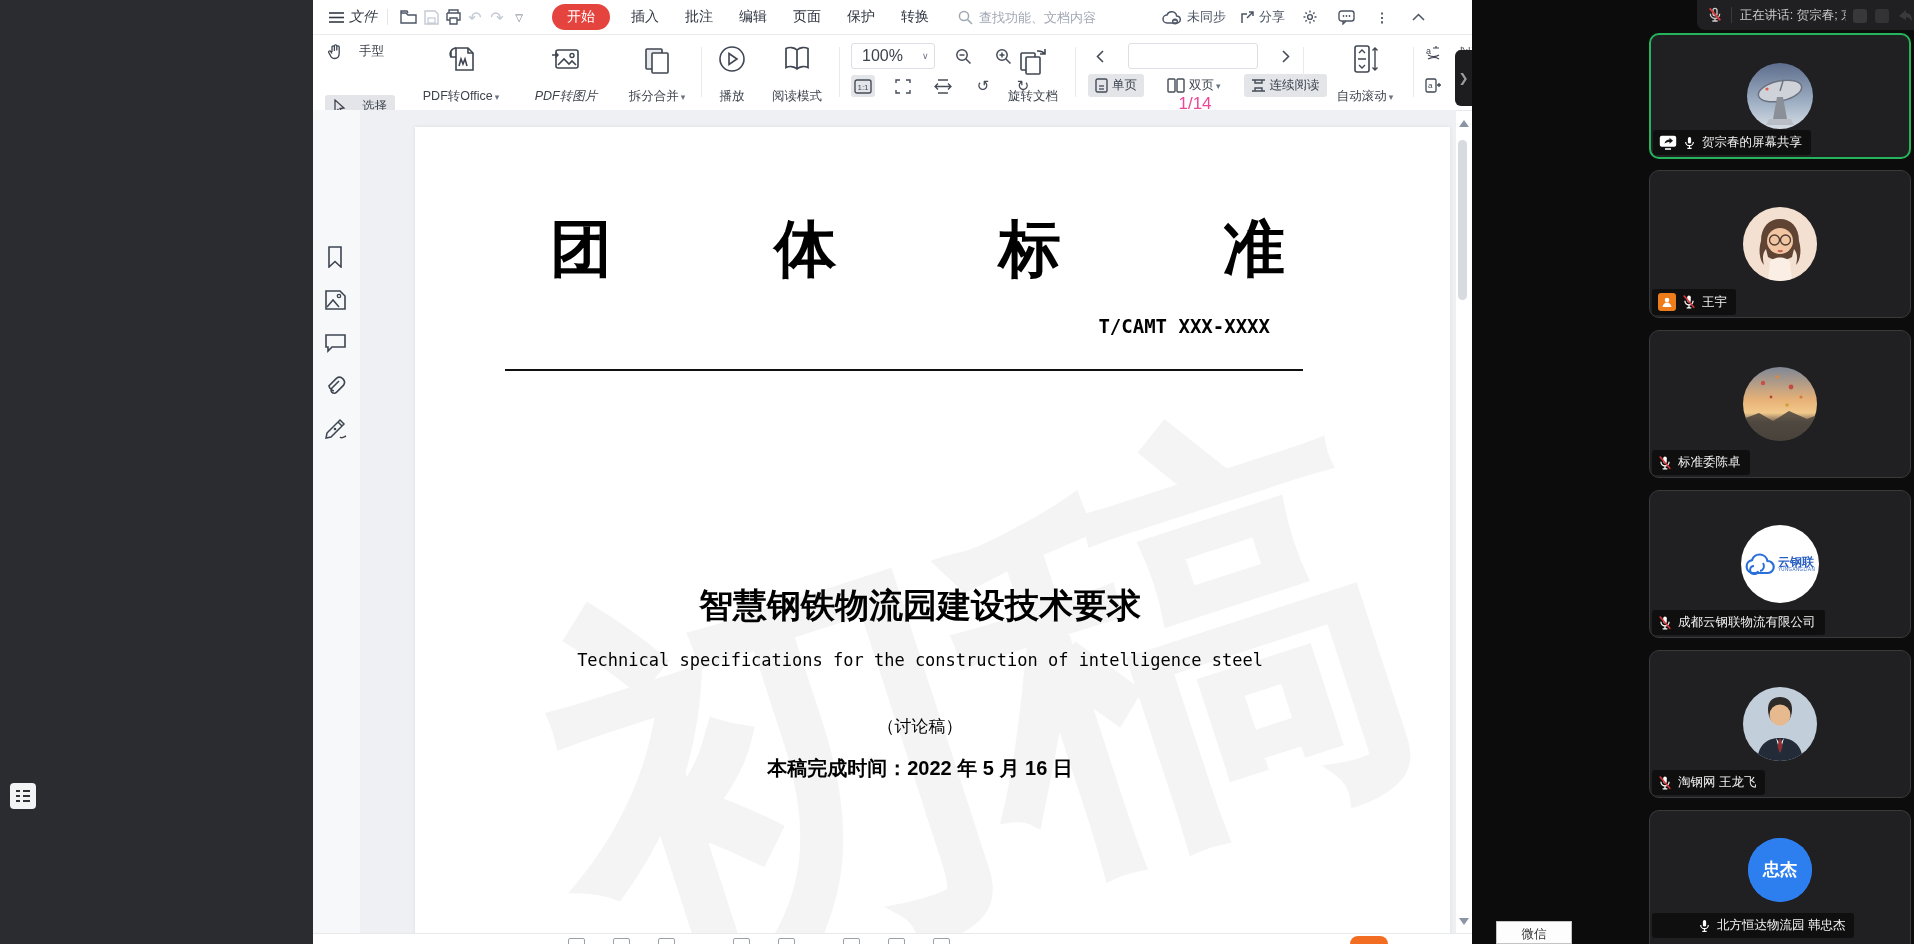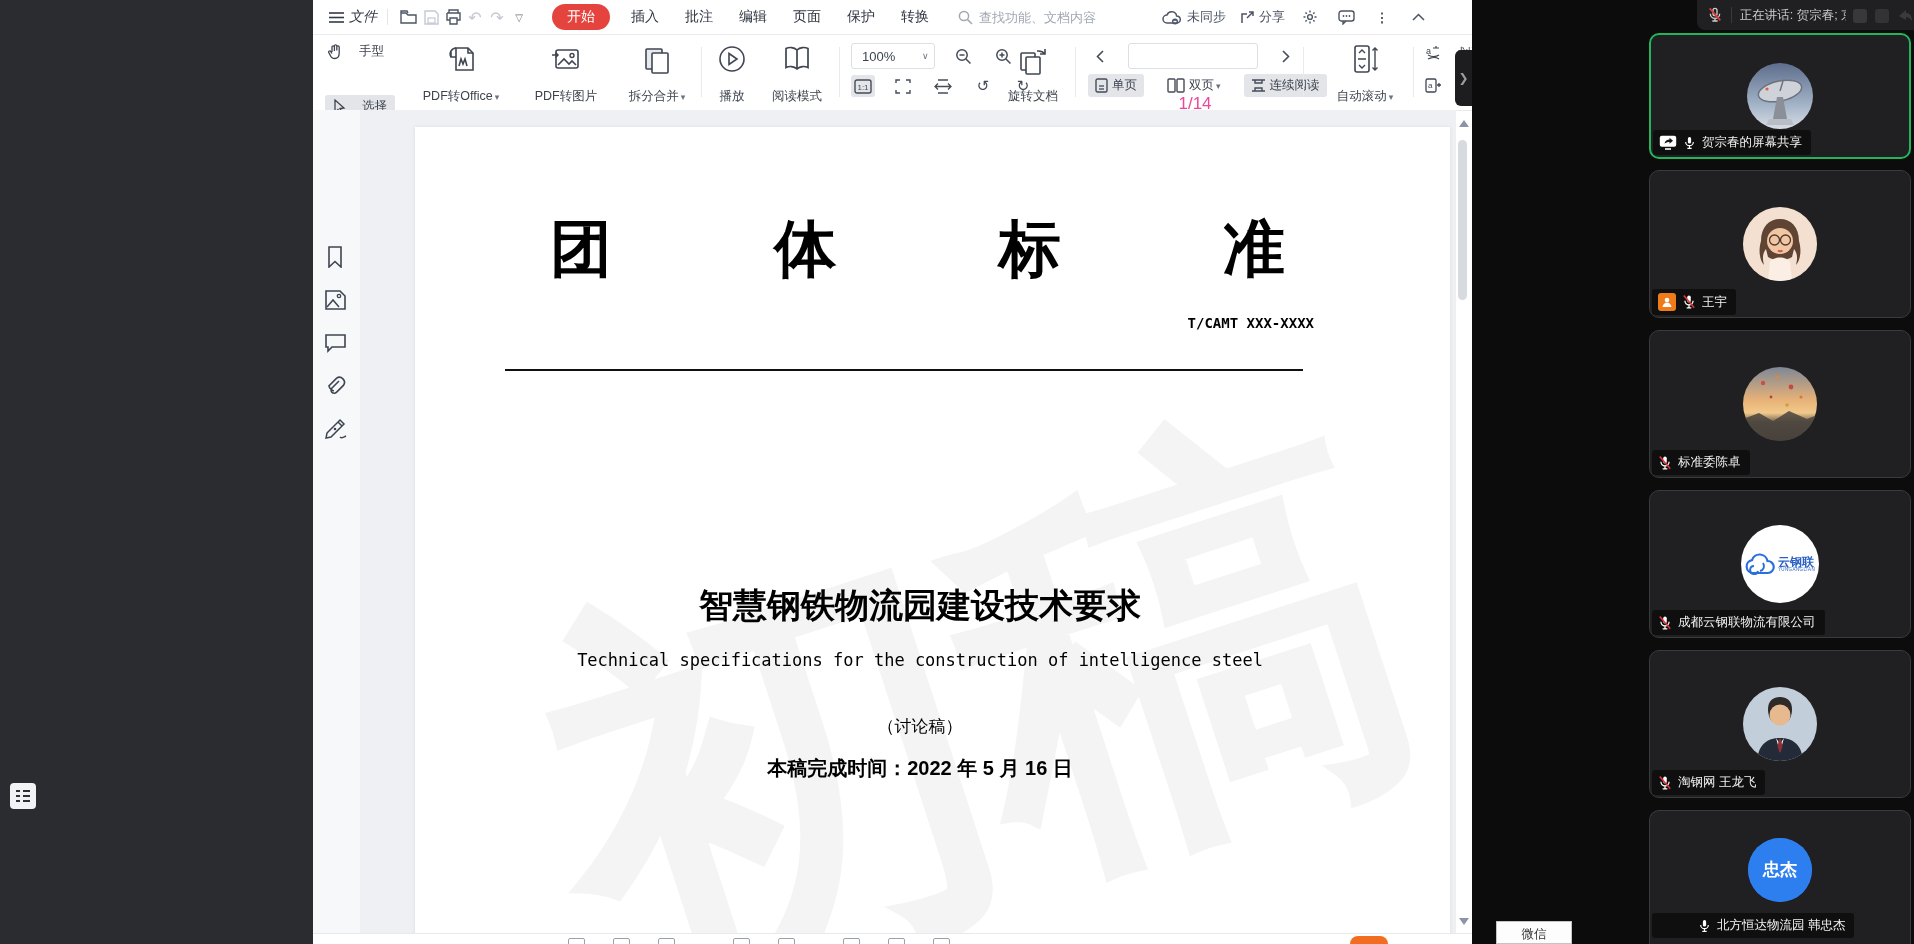--- a/index.html
+++ b/index.html
@@ -20,33 +20,33 @@
   
   .ribbon{left:0;top:35px;width:100%;height:75px;background:#fff;border-bottom:1px solid #e6e8ea;overflow:hidden;}
   .rlabel{font-size:12.5px;color:#3d434d;white-space:nowrap;}
   .bigbtn{position:absolute;top:6px;height:62px;display:flex;flex-direction:column;align-items:center;justify-content:space-between;padding:2px 4px;}
   .vsep{position:absolute;top:12px;width:1px;height:50px;background:#e9eaec;}
   .sel{background:#e3e5e9;border-radius:3px;}
   .caret{font-size:9px;color:#6a7380;margin-left:2px;}
   .smallrow{display:flex;align-items:center;gap:16px;}
   .minibox{width:24px;height:22px;display:flex;align-items:center;justify-content:center;color:#454c58;font-size:13px;border-radius:3px;}
   .zoombox{width:82px;height:24px;border:1px solid #dcdfe3;border-radius:3px;display:flex;align-items:center;}
-  .zoombox input{width:52px;border:none;outline:none;font-size:13px;color:#3d434d;padding-left:10px;background:transparent;font-family:"Liberation Sans",sans-serif;}
+  .zoombox input{width:52px;border:none;outline:none;font-size:16px;color:#3d434d;padding-left:10px;background:transparent;font-family:"Liberation Sans",sans-serif;}
   .pagebox{width:128px;height:24px;border:1px solid #dcdfe3;border-radius:3px;text-align:center;}
   .pagebox input{width:100%;height:100%;border:none;outline:none;text-align:center;font-size:17px;color:#ec4899;background:transparent;font-family:"Liberation Sans",sans-serif;margin-top:47px;}
   .modebtn{display:flex;align-items:center;gap:4px;padding:3px 7px;border-radius:3px;}
   
   .lsidebar{left:0;top:110px;width:47px;height:823px;background:#f7f8f9;border-right:1px solid #ececee;}
   .lsicon{position:absolute;left:12px;width:22px;height:22px;color:#3e4document65;color:#3e4552;}
   
   .docarea{left:47px;top:110px;width:1096px;height:823px;background:#eef0f3;overflow:hidden;}
   .page{position:absolute;left:55px;top:17px;width:1035px;height:820px;background:#fff;box-shadow:0 0 4px rgba(0,0,0,.08);overflow:hidden;}
   .wm{position:absolute;left:-40px;top:300px;width:1200px;text-align:center;font-size:430px;font-weight:bold;color:rgba(60,60,70,.055);transform:rotate(-18deg);white-space:nowrap;pointer-events:none;}
   .hdrchars{position:absolute;left:135px;top:80px;width:735px;display:flex;justify-content:space-between;font-size:62px;font-weight:bold;color:#000;font-family:"Liberation Serif",serif;}
-  .stdno{position:absolute;left:0;top:188px;width:855px;text-align:right;font-family:"DejaVu Sans Mono",monospace;font-size:14px;font-weight:bold;color:#000;padding-left:44px;}
+  .stdno{position:absolute;left:0;top:188px;width:855px;text-align:right;font-family:"DejaVu Sans Mono",monospace;font-size:19px;font-weight:bold;color:#000;}
   .rule{position:absolute;left:90px;top:242px;width:798px;height:2px;background:#111;}
   .dtitle{position:absolute;left:0;top:456px;width:1010px;text-align:center;font-size:34px;font-weight:bold;color:#000;}
   .den{position:absolute;left:0;width:1010px;text-align:center;font-family:"DejaVu Sans Mono",monospace;font-size:17px;color:#000;}
   .ddraft{position:absolute;left:0;top:588px;width:1010px;text-align:center;font-size:17px;color:#000;}
   .ddate{position:absolute;left:0;top:628px;width:1010px;text-align:center;font-size:20px;font-weight:bold;color:#000;}
   .scrollcol{left:1142px;top:112px;width:16px;height:821px;}
   .thumb{position:absolute;left:3px;top:28px;width:9px;height:160px;border-radius:5px;background:#d7dade;}
   .statusbar{left:0;top:933px;width:1161px;height:11px;background:#fff;border-top:1px solid #e7e9eb;overflow:hidden;}
   .frag{position:absolute;top:4px;width:15px;height:10px;border:1.5px solid #9aa1ab;border-radius:2px;background:#fff;}
   
@@ -208,21 +208,21 @@
         <span>
             <svg width="34" height="34" viewBox="0 0 34 34">
               <path d="M12 5 h12 l5 5 v17 h-17 z" fill="none" stroke="#3f4652" stroke-width="1.6"></path>
               <path d="M24 5 v5 h5" fill="none" stroke="#3f4652" stroke-width="1.6"></path>
               <path d="M7 14 a6 6 0 0 1 5-9 M7 9 v5 h5" fill="none" stroke="#3f4652" stroke-width="1.6"></path>
               <path d="M15 23 l2-7 2 5 2-5 2 7" fill="none" stroke="#3f4652" stroke-width="1.6"></path>
             </svg>
           </span>
         <span class="rlabel"><span>PDF转Office</span><span class="caret">▾</span></span>
       </div>
-      <div class="bigbtn" style="left:203px;width:92px;">
+      <div class="bigbtn" style="left:203px;width:92px;font-style:italic;">
         <span>
             <svg width="34" height="34" viewBox="0 0 34 34">
               <rect x="7" y="7" width="22" height="18" rx="2" fill="none" stroke="#3f4652" stroke-width="1.6"></rect>
               <circle cx="23" cy="12.5" r="2" fill="none" stroke="#3f4652" stroke-width="1.4"></circle>
               <path d="M9 22 l6-6 5 5 3-3 4 4" fill="none" stroke="#3f4652" stroke-width="1.6"></path>
               <path d="M3 12 h6 m-2.5-2.5 L9 12 l-2.5 2.5" fill="none" stroke="#3f4652" stroke-width="1.5"></path>
             </svg>
           </span>
         <span class="rlabel">PDF转图片</span>
       </div>

